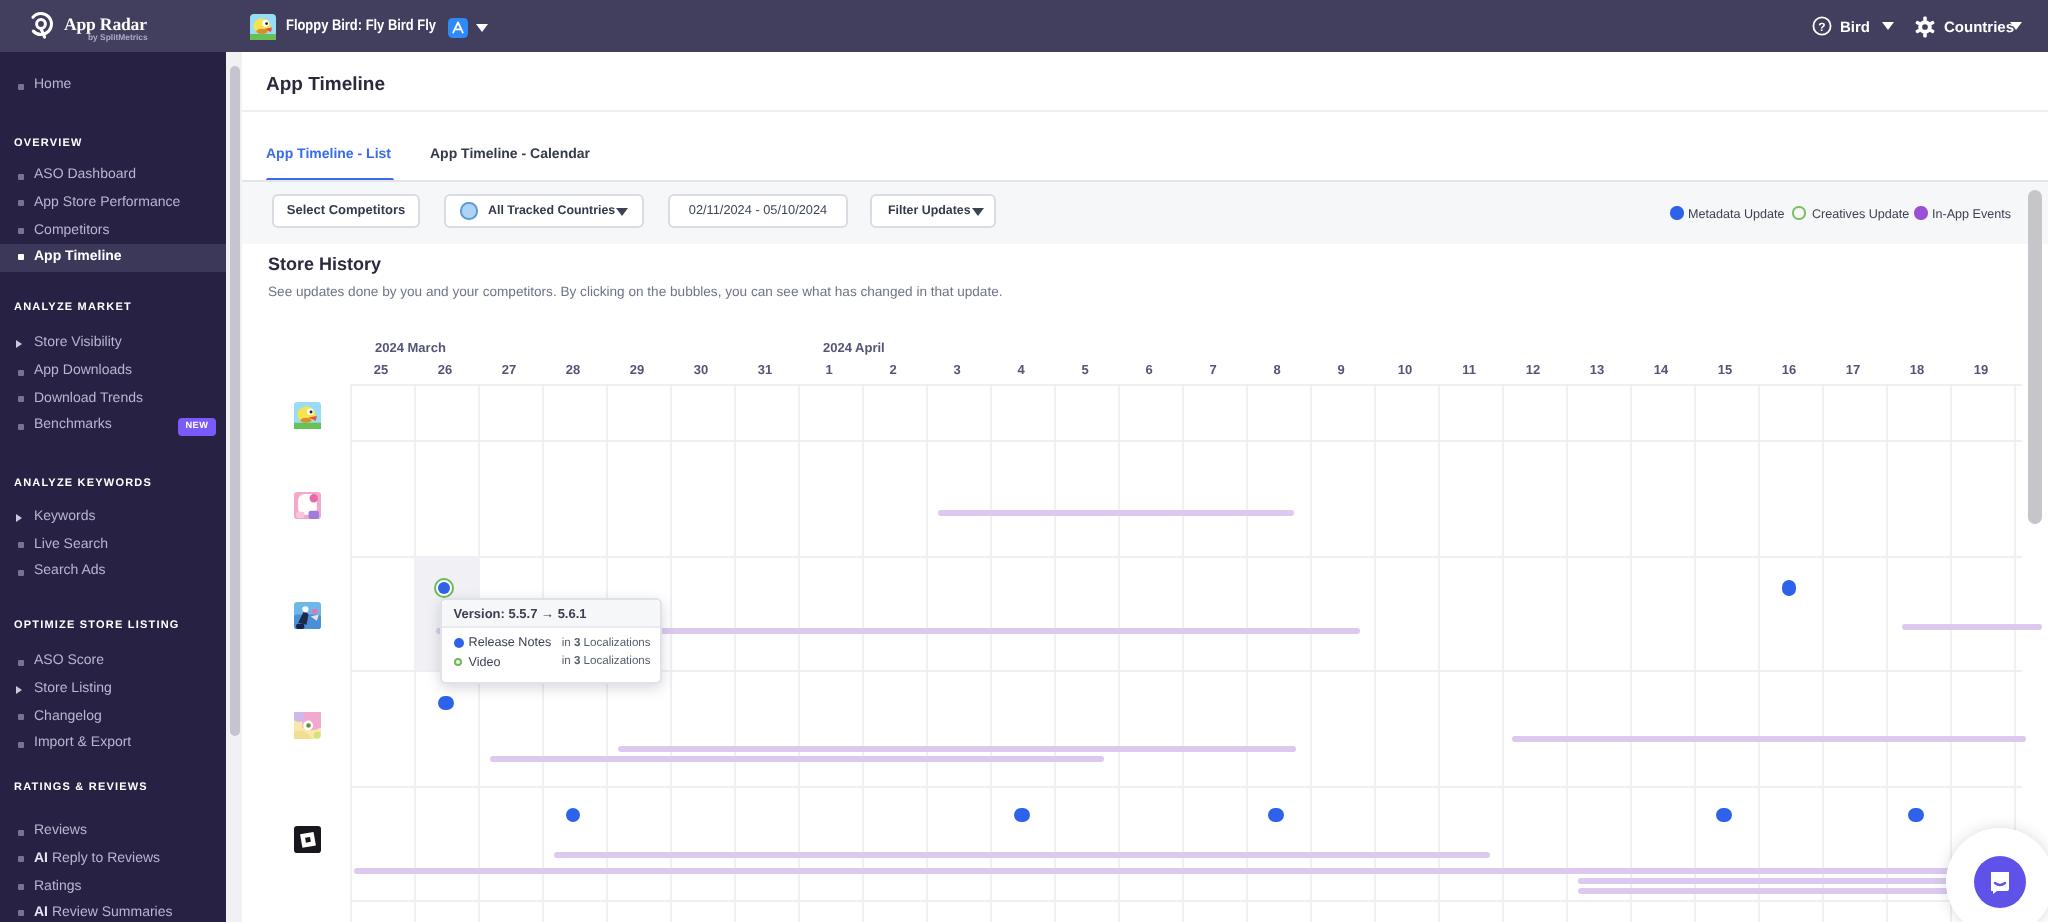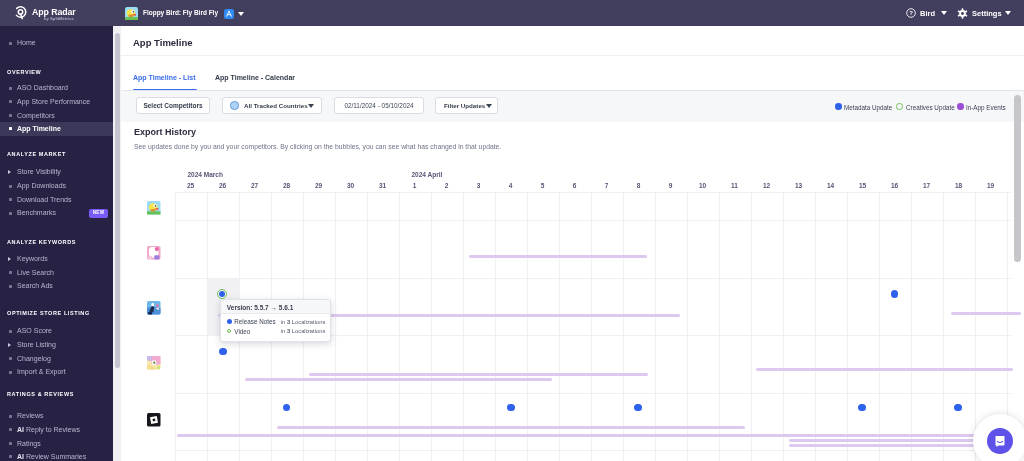--- a/index.html
+++ b/index.html
@@ -31,21 +31,21 @@
 </style>
 </head>
 <body>
 <div class="abs" id="topbar">
 
   <svg class="abs" style="left:13px;top:5px" width="15" height="15" viewBox="0 0 30 30">
     <circle cx="15" cy="14" r="10.5" fill="none" stroke="#fff" stroke-width="3" stroke-dasharray="51 15" stroke-dashoffset="-40" stroke-linecap="round"></circle>
     <circle cx="15" cy="14" r="4.4" fill="none" stroke="#fff" stroke-width="3"></circle>
     <path d="M15 18.5 L18.5 27" stroke="#fff" stroke-width="3.2" stroke-linecap="round"></path>
   </svg>
-  <div class="abs" style="left:32px;top:6.5px;font-size:8.8px;font-weight:bold;color:#fff;letter-spacing:-0.1px;">App Radar</div>
+  <div class="abs" style="left:32px;top:6.5px;font-size:8.8px;font-weight:bold;color:#fff;letter-spacing:-0.1px;font-family:Liberation Serif, serif;">App Radar</div>
   <div class="abs" style="left:44px;top:16.2px;font-size:4.2px;font-weight:bold;color:#aeabc4;">by SplitMetrics</div>
 
   <svg class="abs" style="left:125px;top:6.5px" width="13" height="13" viewBox="0 0 13 13">
     <rect x="0" y="0" width="13" height="13" rx="2" fill="#9adcf5"></rect>
     <rect x="0" y="10" width="13" height="3" rx="0" fill="#67c155"></rect>
     <ellipse cx="6" cy="6" rx="4.3" ry="3.8" fill="#f7e34c"></ellipse>
     <circle cx="7.8" cy="4.7" r="1.7" fill="#fff"></circle>
     <circle cx="8.3" cy="4.8" r="0.7" fill="#222"></circle>
     <path d="M7 7.5 L11 6.8 L10.5 9 Z" fill="#e8503a"></path>
     <ellipse cx="6" cy="8.7" rx="2.8" ry="1.3" fill="#d98f2b"></ellipse>
@@ -76,21 +76,21 @@
           <rect x="8.4" y="0.5" width="3.2" height="4" rx="1.2"></rect>
           <rect x="8.4" y="15.5" width="3.2" height="4" rx="1.2"></rect>
         </g>
     <g transform="rotate(120 10 10)">
           <rect x="8.4" y="0.5" width="3.2" height="4" rx="1.2"></rect>
           <rect x="8.4" y="15.5" width="3.2" height="4" rx="1.2"></rect>
         </g>
       </g>
     <circle cx="10" cy="10" r="2.6" fill="#423e5d"></circle>
   </svg>
-  <div class="abs" style="left:972px;top:9px;font-size:7.5px;font-weight:bold;color:#fff;">Settings</div>
+  <div class="abs" style="left:972px;top:9px;font-size:7.5px;font-weight:bold;color:#fff;">Countries</div>
   <div class="abs" style="left:1005px;top:11px;width:0;height:0;border-left:3.5px solid transparent;border-right:3.5px solid transparent;border-top:4px solid #fff;"></div>
 </div>
 
 <div class="abs" id="sidebar">
   <div class="sitem" style="top:10.2px">
       <span class="blt"></span>
       <span class="txt">Home</span>
     </div>
   <div class="shead" style="top:42.9px">OVERVIEW</div>
   <div class="sitem" style="top:55.1px">
@@ -202,21 +202,21 @@
   <span style="position:absolute;right:5px;top:6px;width:0;height:0;border-left:3.5px solid transparent;border-right:3.5px solid transparent;border-top:4px solid #3b4252;"></span>
 </div>
 
 <div class="abs" style="left:835px;top:103.2px;width:6.5px;height:6.5px;border-radius:50%;background:#2e62ea;"></div>
 <div class="abs" style="left:844px;top:103.5px;font-size:6.3px;color:#3c4253;">Metadata Update</div>
 <div class="abs" style="left:896px;top:103.2px;width:6.5px;height:6.5px;border-radius:50%;border:1.4px solid #7cc05e;"></div>
 <div class="abs" style="left:906px;top:103.5px;font-size:6.3px;color:#3c4253;">Creatives Update</div>
 <div class="abs" style="left:957px;top:103.2px;width:6.5px;height:6.5px;border-radius:50%;background:#9b4fd6;"></div>
 <div class="abs" style="left:966px;top:103.5px;font-size:6.3px;color:#3c4253;">In-App Events</div>
 
-<div class="abs" style="left:134px;top:127px;font-size:9px;font-weight:bold;color:#2a2a3c;">Export History</div>
+<div class="abs" style="left:134px;top:127px;font-size:9px;font-weight:bold;color:#2a2a3c;">Store History</div>
 <div class="abs" style="left:134px;top:143px;font-size:6.8px;color:#6f7488;">See updates done by you and your competitors. By clicking on the bubbles, you can see what has changed in that update.</div>
 
 <div id="grid">
     <div class="abs" style="left:187.5px;top:171px;font-size:6.5px;font-weight:bold;color:#555577;">2024 March</div>
     <div class="abs" style="left:411.5px;top:171px;font-size:6.5px;font-weight:bold;color:#555577;">2024 April</div>
     <div class="daylab" style="left:190.5px;top:182px;">25</div>
     <div class="daylab" style="left:222.5px;top:182px;">26</div>
     <div class="daylab" style="left:254.5px;top:182px;">27</div>
     <div class="daylab" style="left:286.5px;top:182px;">28</div>
     <div class="daylab" style="left:318.5px;top:182px;">29</div>

